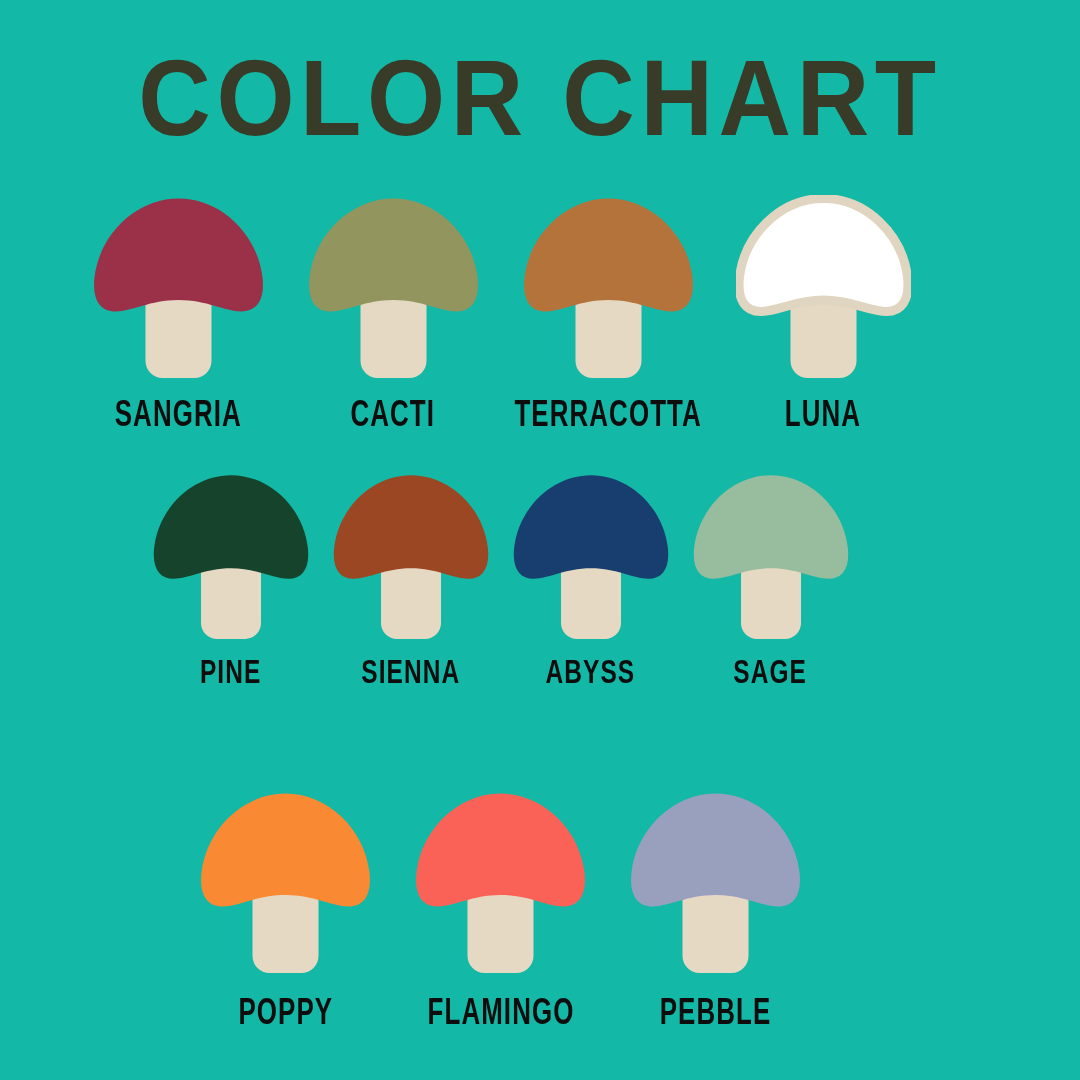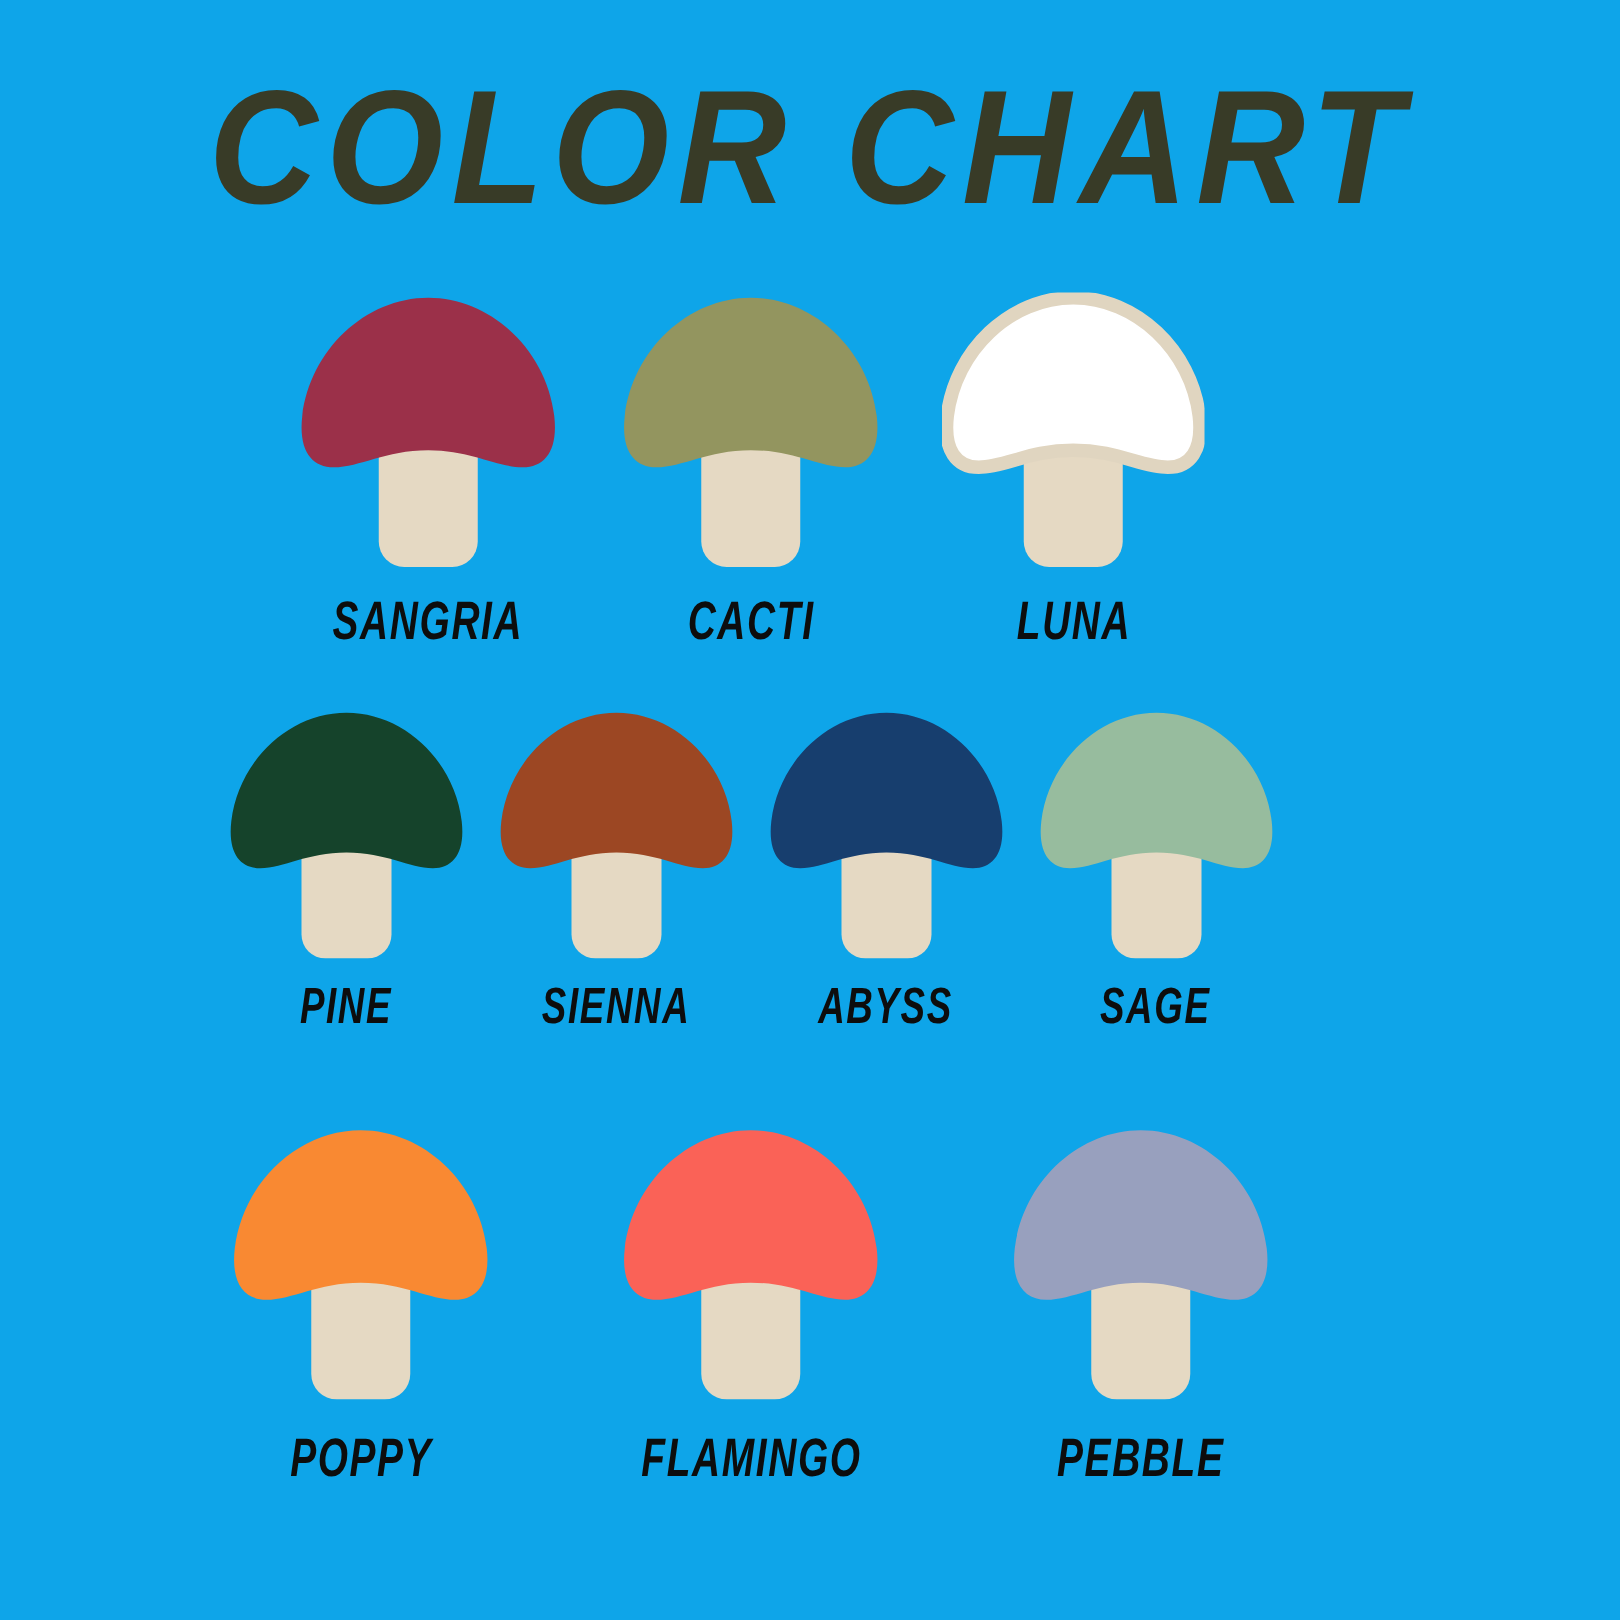--- a/index.html
+++ b/index.html
@@ -12,22 +12,21 @@
     height: 1080px;
     overflow: hidden;
     font-family: "Liberation Sans", sans-serif;
     -webkit-font-smoothing: antialiased;
   }
 
   #chart-page {
     position: relative;
     width: 1080px;
     height: 1080px;
-    background: #0ea5e9;
-    font-style: italic;
+    background: #14b8a6;
   }
 
   
   #page-title {
     position: absolute;
     top: 44px;
     left: 0;
     width: 1080px;
     text-align: center;
     color: #383B27;
@@ -45,21 +44,21 @@
   .swatch-row {
     position: absolute;
     left: 0;
     width: 1001px;
     display: flex;
     justify-content: center;
     align-items: flex-start;
   }
   #row-1 { top: 195px; }
   #row-2 { top: 472px; }
-  #row-3 { top: 750px; gap: 45px; }
+  #row-3 { top: 790px; }
 
   .swatch {
     display: flex;
     flex-direction: column;
     align-items: center;
   }
 
   .mushroom-art {
     display: block;
   }
@@ -107,20 +106,29 @@
           <g transform="scale(0.875,0.8759124087591241)">
             <path d="M100 4 C 148 4 190 44 196 94 C 199 120 189 133 172 133 C 152 133 133 120 100 120 C 67 120 48 133 28 133 C 11 133 1 120 4 94 C 10 44 52 4 100 4 Z" fill="#93955F"></path>
           </g>
         </svg>
         <div class="swatch-label">CACTI</div>
       </div>
       <div class="swatch">
         <svg class="mushroom-art" width="175" height="183" viewBox="0 0 175 183">
           <rect x="54.5" y="83" width="66" height="100" rx="17" ry="17" fill="#E5D9C3"></rect>
           <g transform="scale(0.875,0.8759124087591241)">
+            <path d="M100 4 C 148 4 190 44 196 94 C 199 120 189 133 172 133 C 152 133 133 120 100 120 C 67 120 48 133 28 133 C 11 133 1 120 4 94 C 10 44 52 4 100 4 Z" fill="#B5733C"></path>
+          </g>
+        </svg>
+        <div class="swatch-label">TERRACOTTA</div>
+      </div>
+      <div class="swatch">
+        <svg class="mushroom-art" width="175" height="183" viewBox="0 0 175 183">
+          <rect x="54.5" y="83" width="66" height="100" rx="17" ry="17" fill="#E5D9C3"></rect>
+          <g transform="scale(0.875,0.8759124087591241)">
             <path d="M100 4 C 148 4 190 44 196 94 C 199 120 189 133 172 133 C 152 133 133 120 100 120 C 67 120 48 133 28 133 C 11 133 1 120 4 94 C 10 44 52 4 100 4 Z" fill="#FFFFFF" stroke="#E0D5C0" stroke-width="9" vector-effect="non-scaling-stroke" stroke-linejoin="round"></path>
           </g>
         </svg>
         <div class="swatch-label">LUNA</div>
       </div>
     </div>
   <div class="swatch-row" id="row-2">
       <div class="swatch">
         <svg class="mushroom-art" width="160" height="167" viewBox="0 0 160 167">
           <rect x="50" y="75" width="60" height="92" rx="16" ry="16" fill="#E5D9C3"></rect>

